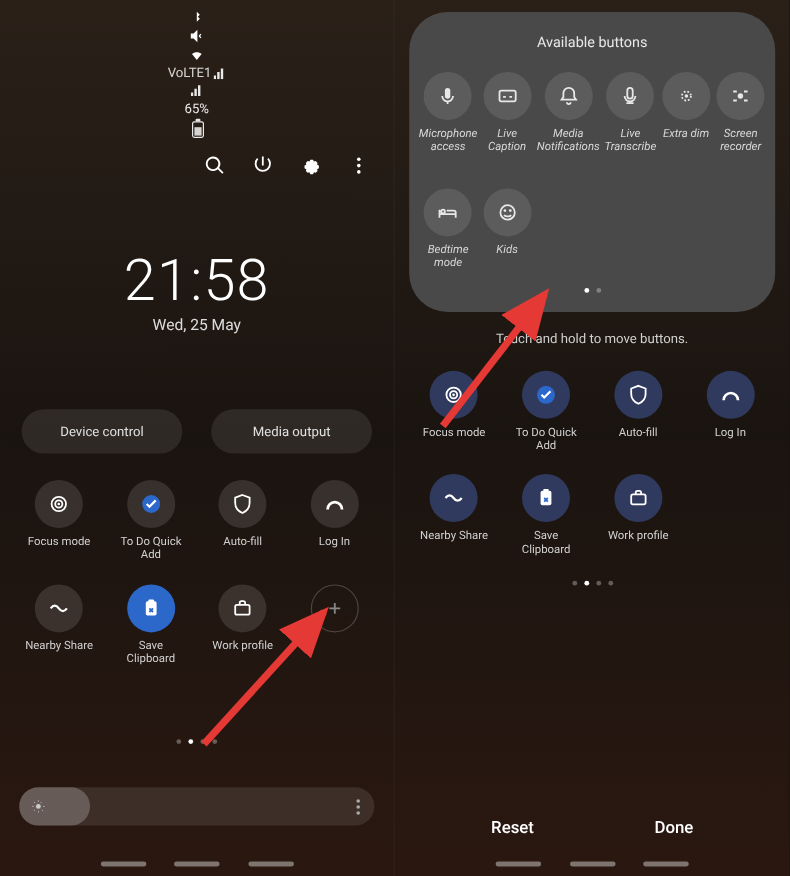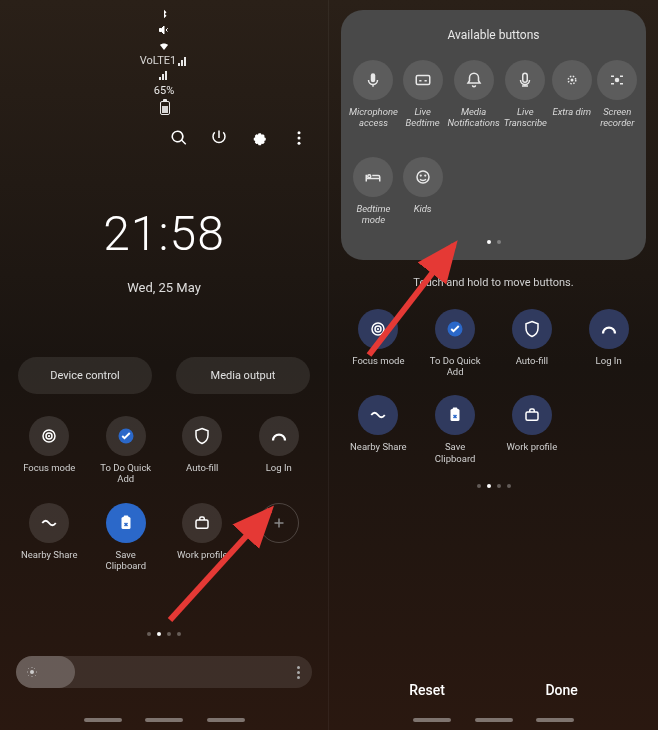--- a/index.html
+++ b/index.html
@@ -45,21 +45,21 @@
       align-items: center;
       gap: 22px;
       padding: 10px 20px 8px;
     }
     .top-icons .icon-btn svg { width: 18px; height: 18px; fill: #fff; }
     .icon-btn { display: inline-flex; cursor: pointer; }
     
     
     .clock-area { text-align: center; margin-top: 50px; }
     .clock-time { font-size: 48px; font-weight: 300; letter-spacing: 1px; }
-    .clock-date { font-size: 13px; opacity: 0.85; margin-top: 18px; }
+    .clock-date { font-size: 13px; opacity: 0.85; margin-top: 2px; }
     
     
     .pill-row { display: flex; gap: 24px; padding: 0 18px; margin-top: 62px; }
     .pill-btn {
       flex: 1;
       background: rgba(255,255,255,0.09);
       border-radius: 22px;
       text-align: center;
       padding: 12px 0;
       font-size: 11px;
@@ -118,21 +118,21 @@
     .brightness-more span { width: 3px; height: 3px; background: #aaa; border-radius: 50%; }
     
     
     .navbar { position: absolute; bottom: 8px; left: 0; right: 0; display: flex; justify-content: space-evenly; padding: 0 60px; }
     .navpill { width: 38px; height: 4px; background: rgba(255,255,255,0.4); border-radius: 2px; }
     
     
     .available-panel {
       margin: 10px 12px 0;
       background: #494949;
-      border-radius: 22px;
+      border-radius: 32px;
       padding: 18px 8px 16px;
     }
     .avail-title { text-align: center; font-size: 12px; color: #e8e8e8; margin-bottom: 18px; }
     .avail-grid { display: grid; grid-template-columns: repeat(6, 1fr); gap: 28px 4px; font-style: italic; }
     .avail-item { display: flex; flex-direction: column; align-items: center; gap: 6px; cursor: pointer; }
     .avail-circle {
       width: 40px; height: 40px; border-radius: 50%;
       background: #5c5c5c;
       display: flex; align-items: center; justify-content: center;
     }
@@ -359,21 +359,21 @@
           </div>
           <div class="avail-label">Microphone access</div>
         </div>
         <div class="avail-item">
           <div class="avail-circle">
             <svg viewBox="0 0 24 24">
               <rect x="3" y="6" width="18" height="12" rx="2" fill="none" stroke="#e8e8e8" stroke-width="2"></rect>
               <path d="M7 13h3m4 0h3" stroke="#e8e8e8" stroke-width="2"></path>
             </svg>
           </div>
-          <div class="avail-label">Live Bedtime</div>
+          <div class="avail-label">Live Caption</div>
         </div>
         <div class="avail-item">
           <div class="avail-circle">
             <svg viewBox="0 0 24 24">
               <path d="M12 3a6 6 0 00-6 6v4l-2 3h16l-2-3V9a6 6 0 00-6-6zm-2 16a2 2 0 004 0" fill="none" stroke="#e8e8e8" stroke-width="2"></path>
             </svg>
           </div>
           <div class="avail-label">Media Notifications</div>
         </div>
         <div class="avail-item">

